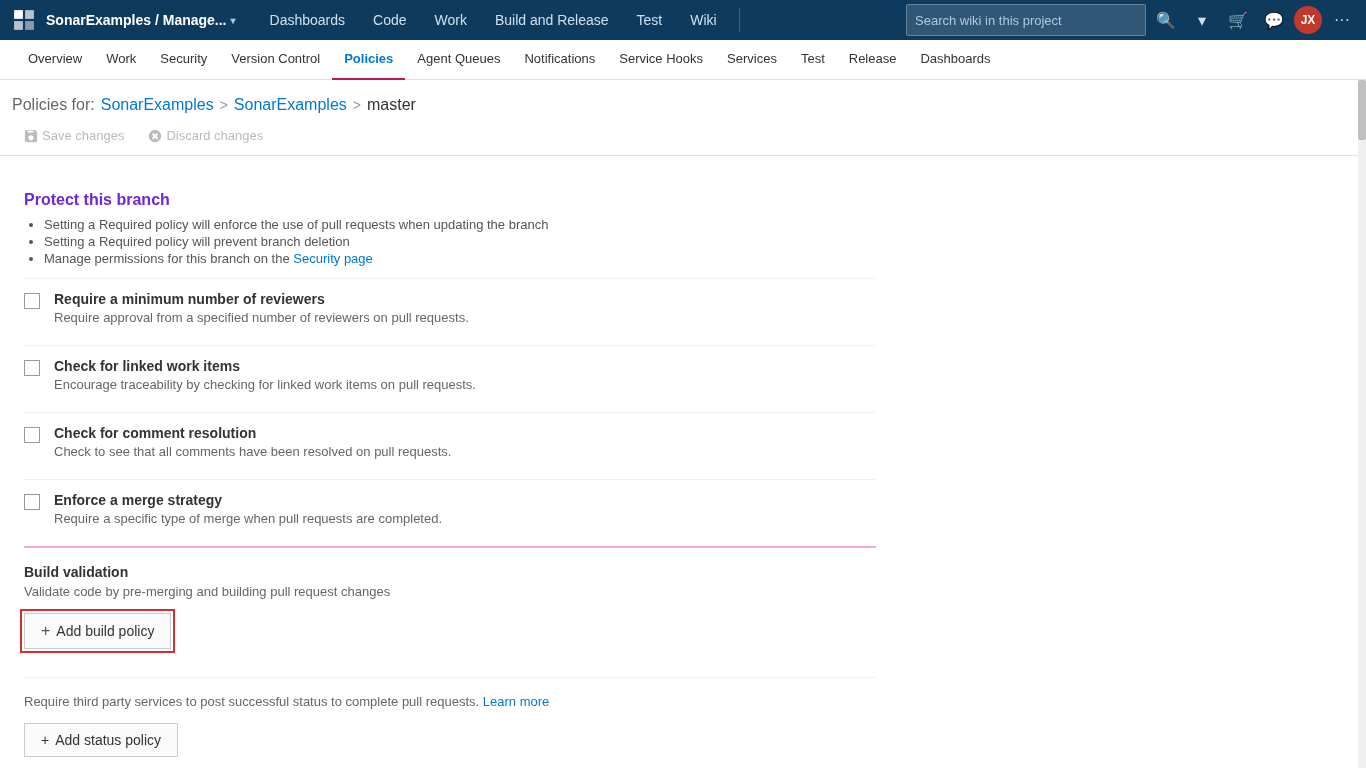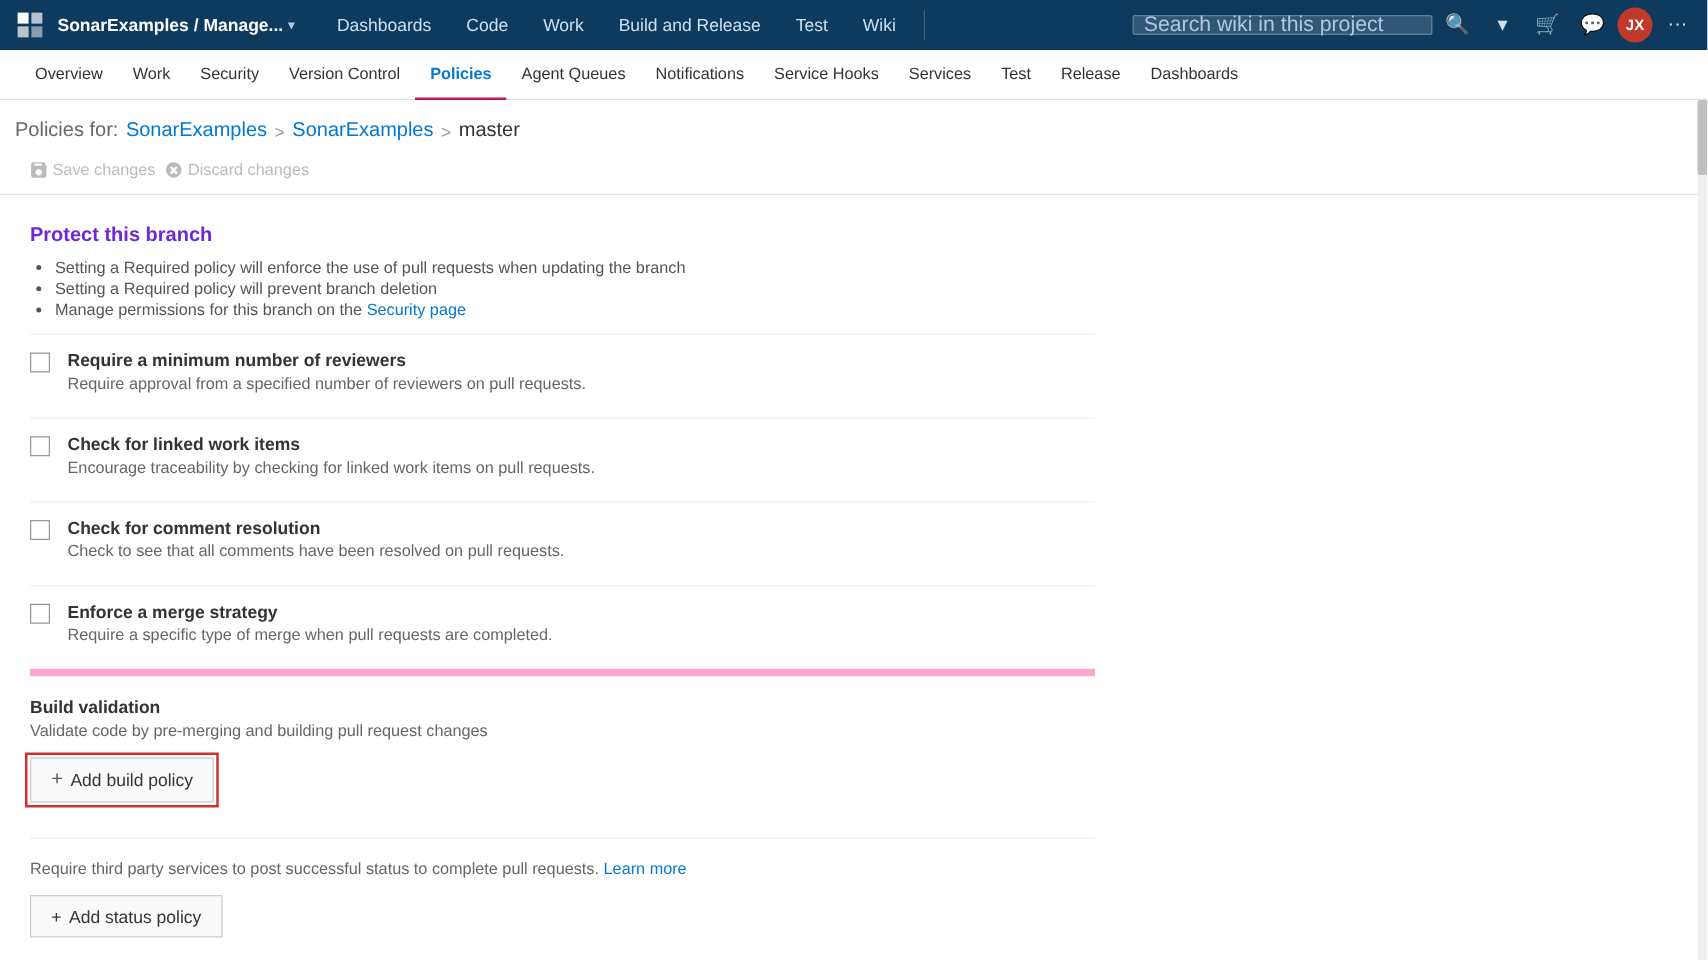--- a/index.html
+++ b/index.html
@@ -61,27 +61,27 @@
     .top-nav-right {
       margin-left: auto;
       display: flex;
       align-items: center;
       gap: 4px;
     }
     .search-box {
       background: rgba(255,255,255,0.15);
       border: 1px solid rgba(255,255,255,0.25);
       border-radius: 2px;
-      height: 16px;
+      height: 32px;
       width: 240px;
       display: flex;
       align-items: center;
       padding: 0 8px;
       color: #cce0f0;
-      font-size: 17px;
+      font-size: 13px;
       cursor: text;
     }
     .search-box span { color: #afc8e0; }
     .top-nav-icon-btn {
       width: 32px;
       height: 32px;
       display: flex;
       align-items: center;
       justify-content: center;
       cursor: pointer;
@@ -157,23 +157,23 @@
     .breadcrumb-current {
       font-size: 16px;
       color: #333;
     }
 
     
     .toolbar {
       padding: 6px 24px 12px;
       display: flex;
       align-items: center;
-      gap: 8px;
+      gap: 24px;
       border-bottom: 1px solid #e0e0e0;
-      margin-bottom: 0;
+      margin-bottom: 11px;
     }
     .toolbar-btn {
       display: flex;
       align-items: center;
       gap: 4px;
       color: #666;
       font-size: 13px;
       cursor: pointer;
       background: none;
       border: none;
@@ -234,21 +234,21 @@
       margin-bottom: 3px;
     }
     .policy-text .policy-desc {
       font-size: 13px;
       color: #666;
     }
 
     
     .build-validation-section {
       margin-top: 12px;
-      border-top: 6px solid #f9a8d4;
+      border-top: 2px solid #f9a8d4;
       padding-top: 16px;
     }
     .build-validation-title {
       font-size: 14px;
       font-weight: 700;
       color: #333;
       margin-bottom: 4px;
     }
     .build-validation-desc {
       font-size: 13px;

